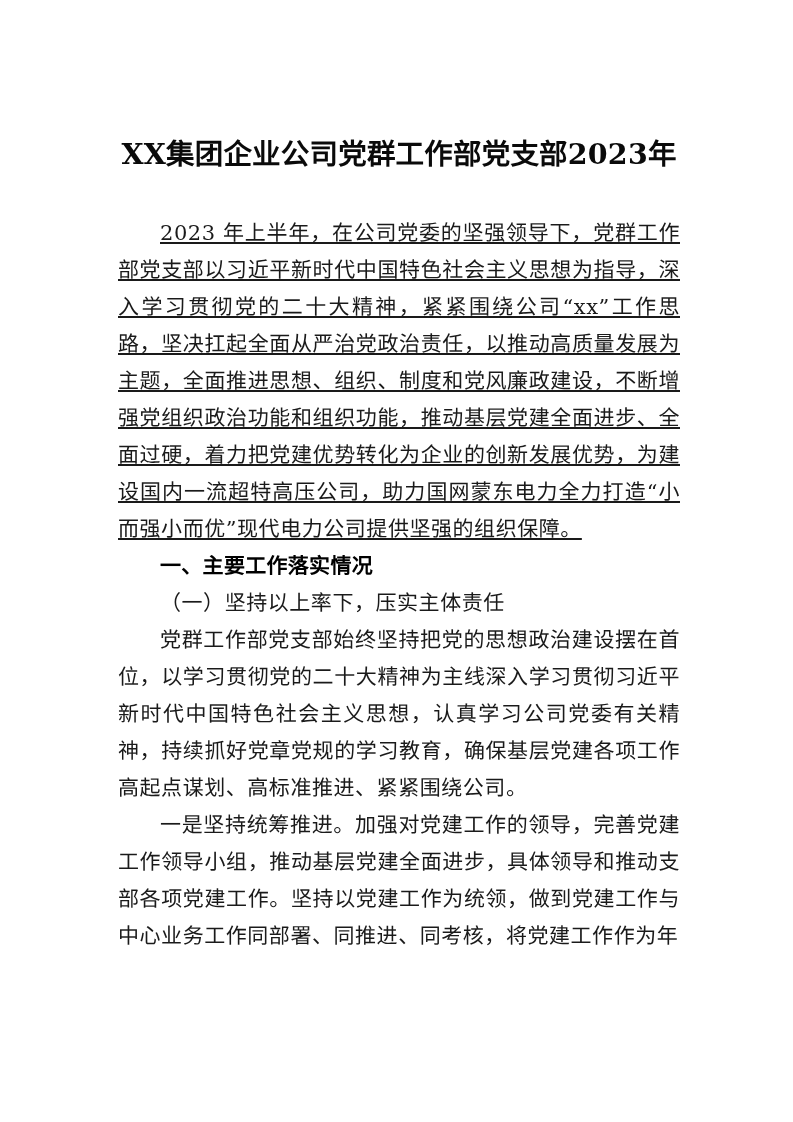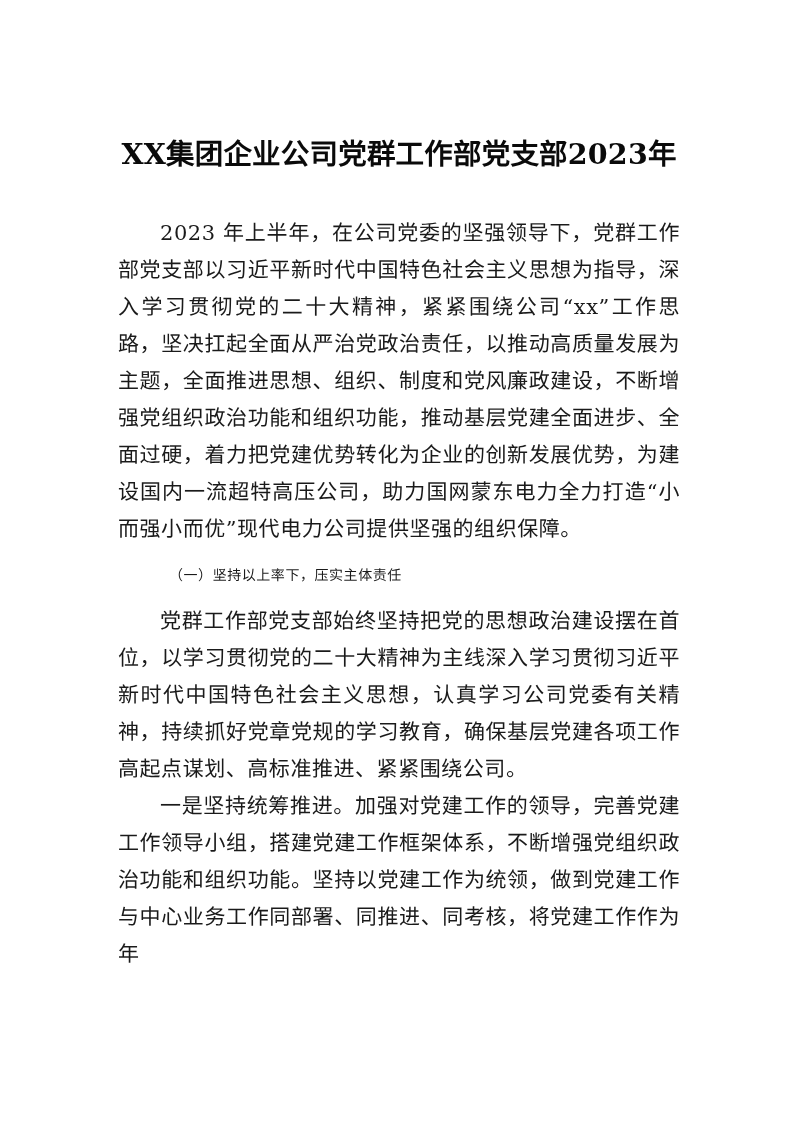--- a/index.html
+++ b/index.html
@@ -58,59 +58,61 @@
     text-align-last: left;
     text-justify: inter-ideograph;
     color: #1a1a1a;
     margin: 0;
     text-indent: 42px;
     letter-spacing: 0.55px;
   }
 
   .para.first-body {
     margin-top: 34px;
+    text-decoration: underline;
   }
 
   
   .heading-1 {
     font-family: "DejaVu Sans", "Liberation Sans", sans-serif;
     font-size: 21px;
     font-weight: 700;
     line-height: 37px;
     color: #000000;
     margin: 0;
     text-indent: 42px;
     letter-spacing: 0.3px;
   }
 
   
   .heading-2 {
     font-family: "DejaVu Serif", "Liberation Serif", serif;
-    font-size: 14px;
+    font-size: 21px;
     font-weight: 400;
     line-height: 37px;
     color: #1a1a1a;
-    margin: 9px;
+    margin: 0;
     text-indent: 42px;
     letter-spacing: 0.55px;
   }
 </style>
 </head>
 <body>
 
 <div class="page">
   <div class="content">
 
     <h1 class="doc-title">
       <span>XX集团企业公司党群工作部党支部2023年</span><br>
     </h1>
 
     <p class="para first-body">2023 年上半年，在公司党委的坚强领导下，党群工作部党支部以习近平新时代中国特色社会主义思想为指导，深入学习贯彻党的二十大精神，紧紧围绕公司“xx”工作思路，坚决扛起全面从严治党政治责任，以推动高质量发展为主题，全面推进思想、组织、制度和党风廉政建设，不断增强党组织政治功能和组织功能，推动基层党建全面进步、全面过硬，着力把党建优势转化为企业的创新发展优势，为建设国内一流超特高压公司，助力国网蒙东电力全力打造“小而强小而优”现代电力公司提供坚强的组织保障。</p>
 
+    <p class="heading-1">一、主要工作落实情况</p>
 
     <p class="heading-2">（一）坚持以上率下，压实主体责任</p>
 
     <p class="para">党群工作部党支部始终坚持把党的思想政治建设摆在首位，以学习贯彻党的二十大精神为主线深入学习贯彻习近平新时代中国特色社会主义思想，认真学习公司党委有关精神，持续抓好党章党规的学习教育，确保基层党建各项工作高起点谋划、高标准推进、紧紧围绕公司。</p>
 
-    <p class="para">一是坚持统筹推进。加强对党建工作的领导，完善党建工作领导小组，搭建党建工作框架体系，不断增强党组织政治功能和组织功能。坚持以党建工作为统领，做到党建工作与中心业务工作同部署、同推进、同考核，将党建工作作为年</p>
+    <p class="para">一是坚持统筹推进。加强对党建工作的领导，完善党建工作领导小组，推动基层党建全面进步，具体领导和推动支部各项党建工作。坚持以党建工作为统领，做到党建工作与中心业务工作同部署、同推进、同考核，将党建工作作为年</p>
 
   </div>
 </div>
 
 </body></html>

